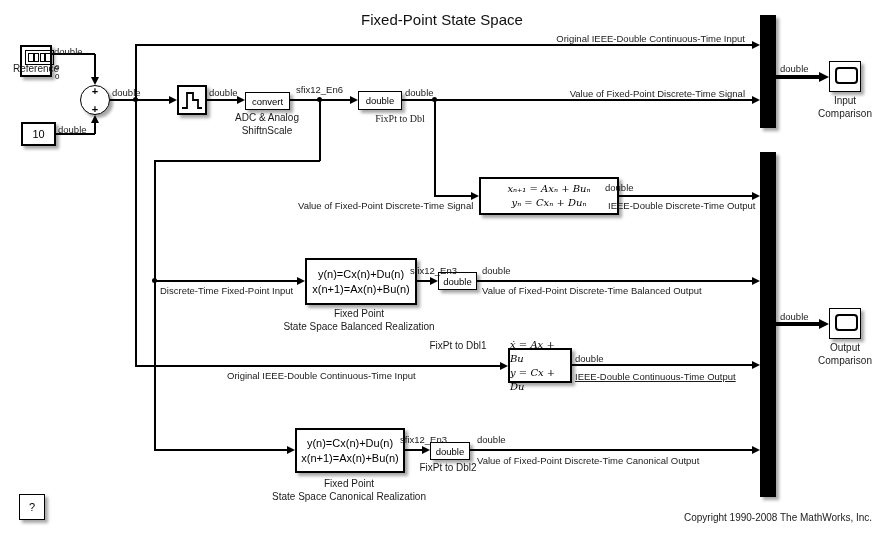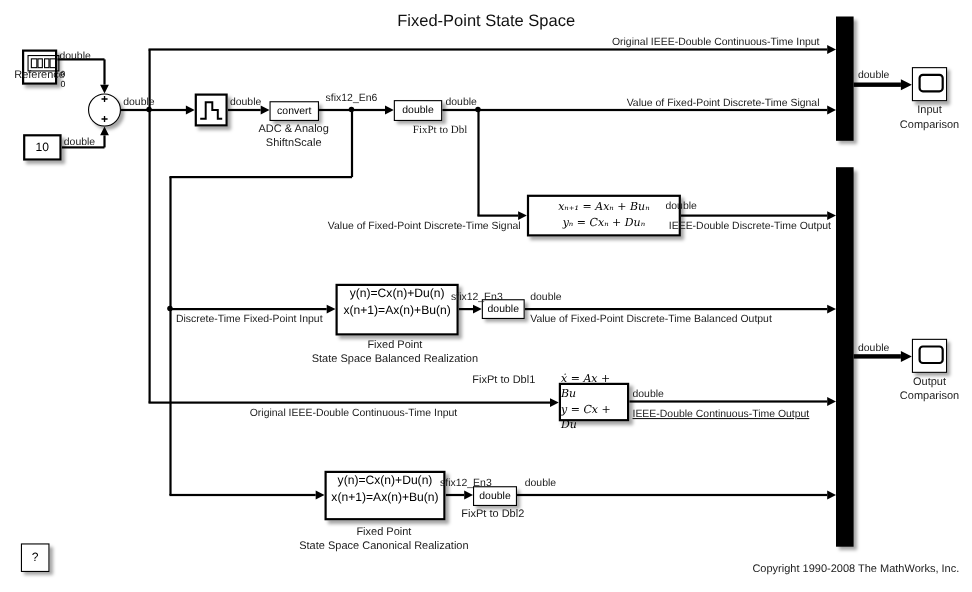--- a/index.html
+++ b/index.html
@@ -28,21 +28,21 @@
       border-bottom:5px solid transparent;border-left:10px solid #000;}
   .dot{position:absolute;width:5px;height:5px;border-radius:50%;background:#000;}
   
   .mux{position:absolute;background:#000;box-shadow:3px 3px 3px rgba(0,0,0,0.35);}
   .sum{position:absolute;width:30px;height:30px;border:1.7px solid #000;border-radius:50%;
        background:#fff;box-sizing:border-box;box-shadow:3px 3px 3px rgba(0,0,0,0.35);}
   .sum span{position:absolute;font-size:11px;font-weight:bold;left:50%;transform:translateX(-50%);}
   .eqblk{display:flex;flex-direction:column;justify-content:center;align-items:center;
          font-family:"DejaVu Serif","Liberation Serif",serif;font-style:italic;font-size:10px;
          line-height:14px;}
-  .fpblk{display:flex;flex-direction:column;align-items:center;
+  .fpblk{display:flex;flex-direction:column;justify-content:center;align-items:center;
          font-size:11px;line-height:14.5px;}
   .smallblk{display:flex;justify-content:center;align-items:center;font-size:9.5px;}
   .scope-screen{position:absolute;left:5px;top:5px;width:19px;height:13px;border:2px solid #000;
          border-radius:4px;background:#fff;}
   .refdisp{position:absolute;left:3px;top:3px;width:23px;height:11px;border:1.2px solid #000;
          display:flex;align-items:center;justify-content:space-between;padding:1px 2px;box-sizing:content-box;}
   .refdisp i{display:block;width:3.5px;height:6.5px;border:1.2px solid #000;}
   .refzeros{position:absolute;left:5px;top:16px;font-size:8px;font-weight:normal;letter-spacing:2px;padding-left:28px;}
   #title{position:absolute;left:0;right:0;top:11px;text-align:center;font-size:15px;color:#111;}
   #copyright{position:absolute;font-size:10px;color:#1a1a1a;white-space:nowrap;}
@@ -226,16 +226,17 @@
   <div class="lbl" style="left:410px;top:265px;">sfix12_En3</div>
   <div class="lbl" style="left:482px;top:265px;">double</div>
   <div class="lbl" style="left:482px;top:285px;">Value of Fixed-Point Discrete-Time Balanced Output</div>
 
   <div class="lbl" style="left:227px;top:370px;">Original IEEE-Double Continuous-Time Input</div>
   <div class="lbl" style="left:575px;top:353px;">double</div>
   <div class="lbl" style="left:575px;top:371px;text-decoration:underline;">IEEE-Double Continuous-Time Output</div>
 
   <div class="lbl" style="left:400px;top:434px;">sfix12_En3</div>
   <div class="lbl" style="left:477px;top:434px;">double</div>
+  <div class="lbl" style="left:477px;top:455px;">Value of Fixed-Point Discrete-Time Canonical Output</div>
   <div class="lbl" style="left:780px;top:311px;">double</div>
 
   <div id="copyright" style="left:684px;top:512px;">Copyright 1990-2008 The MathWorks, Inc.</div>
 </div>
 
 </body></html>

